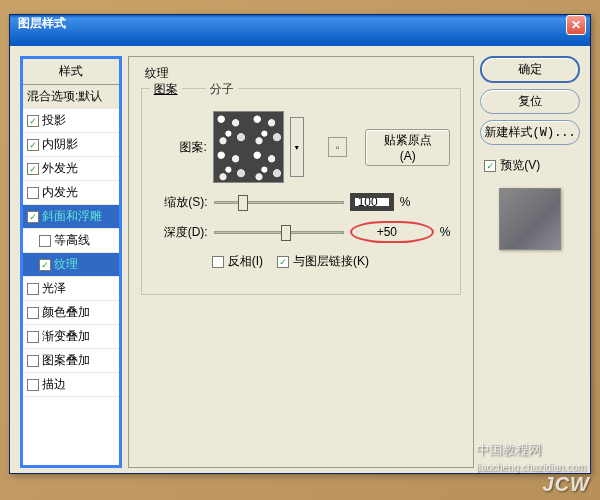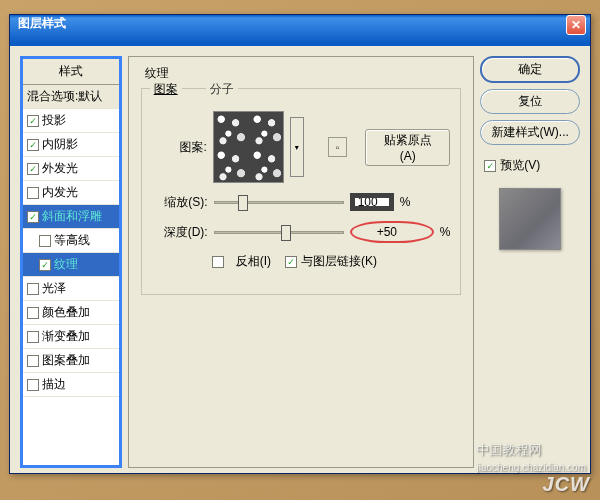--- a/index.html
+++ b/index.html
@@ -26,21 +26,21 @@
 .row-label { width: 56px; text-align: right; }
 .pattern-thumb { width: 72px; height: 72px; border: 1px solid #888; background: radial-gradient(circle at 20% 20%, #fff 8%, transparent 10%), radial-gradient(circle at 60% 30%, #eee 10%, transparent 12%), radial-gradient(circle at 40% 60%, #fff 9%, transparent 11%), radial-gradient(circle at 75% 70%, #ddd 10%, transparent 12%), radial-gradient(circle at 25% 80%, #eee 8%, transparent 10%), #444; background-size: 36px 36px; }
 .dropdown-arrow { width: 14px; height: 60px; border: 1px solid #888; background: #ece9d8; display: flex; align-items: center; justify-content: center; font-size: 8px; cursor: pointer; }
 .small-btn { width: 20px; height: 20px; border: 1px solid #9c9a8c; background: #ece9d8; font-size: 10px; display: flex; align-items: center; justify-content: center; cursor: pointer; }
 .btn { border: 1px solid #9c9a8c; background: #ece9d8; padding: 2px 10px; font-size: 12px; cursor: pointer; border-radius: 3px; box-shadow: inset 1px 1px 0 #fff; }
 .slider-track { width: 130px; height: 3px; background: #bdbaa8; position: relative; border: 1px solid #9c9a8c; }
 .slider-thumb { width: 10px; height: 16px; background: #ece9d8; border: 1px solid #5a5a5a; position: absolute; top: -7px; transform: translateX(-50%); cursor: pointer; }
 .num-input { width: 44px; height: 18px; border: 5px solid #404040; font-size: 12px; padding: 0 3px; text-align: left; }
 .circled { border: 2px solid #d44; border-radius: 50%/60%; padding: 0 2px; display: inline-block; }
 .right-panel { width: 100px; display: flex; flex-direction: column; gap: 6px; }
-.right-btn { border: 1px solid #7f9db9; background: #ece9d8; padding: 3px 0; font-size: 12px; cursor: pointer; border-radius: 13px; box-shadow: inset 1px 1px 0 #fff; text-align: center; }
+.right-btn { border: 1px solid #7f9db9; background: #ece9d8; padding: 3px 0; font-size: 12px; cursor: pointer; border-radius: 13px; box-shadow: inset 1px 1px 0 #fff; text-align: center; font-family: Liberation Mono, monospace; }
 .right-btn.primary { border: 2px solid #3e6db5; }
 .preview-row { display: flex; align-items: center; gap: 4px; font-size: 12px; margin-top: 6px; padding-left: 4px; }
 .preview-box { width: 62px; height: 62px; border: 1px solid #888; background: linear-gradient(135deg, #8a8a8a, #6a6a72 60%, #8c8c94); margin: 8px auto; box-shadow: 1px 1px 3px rgba(0,0,0,0.3); }
 .watermark { position: absolute; bottom: 4px; right: 10px; font-size: 20px; font-weight: bold; color: rgba(255,255,255,0.8); text-shadow: 1px 1px 2px rgba(0,0,0,0.5); font-style: italic; letter-spacing: 1px; }
 .watermark-sub { position: absolute; bottom: 26px; right: 14px; font-size: 13px; color: rgba(255,255,255,0.75); text-shadow: 1px 1px 2px rgba(0,0,0,0.6); }
 </style>
 </head>
 <body>
 
 <div class="dialog">
@@ -139,21 +139,21 @@
         <div class="row">
           <span class="row-label"><span>深度(D):</span></span>
           <div class="slider-track">
               <div class="slider-thumb" style="left:56%"></div>
             </div>
           <span class="circled"><input class="num-input" style="border: none; width: 56px; background: transparent; margin-left: 20px;" value="+50"></span>
           <span>%</span>
         </div>
 
         <div class="row" style="margin-left:60px;gap:14px">
-          <label style="display:flex;align-items:center;gap:12px">
+          <label style="display:flex;align-items:center;gap:4px">
             <span class="chk"></span>
             <span>反相(I)</span>
           </label>
           <label style="display:flex;align-items:center;gap:4px">
             <span class="chk checked"></span>
             <span>与图层链接(K)</span>
           </label>
         </div>
       </div>
     </div>

